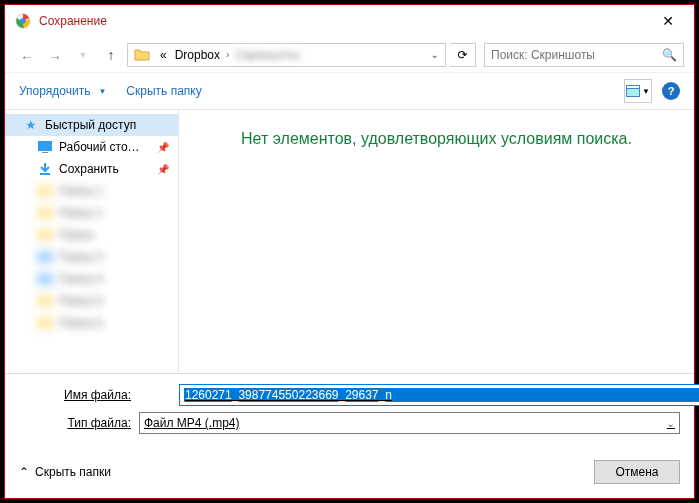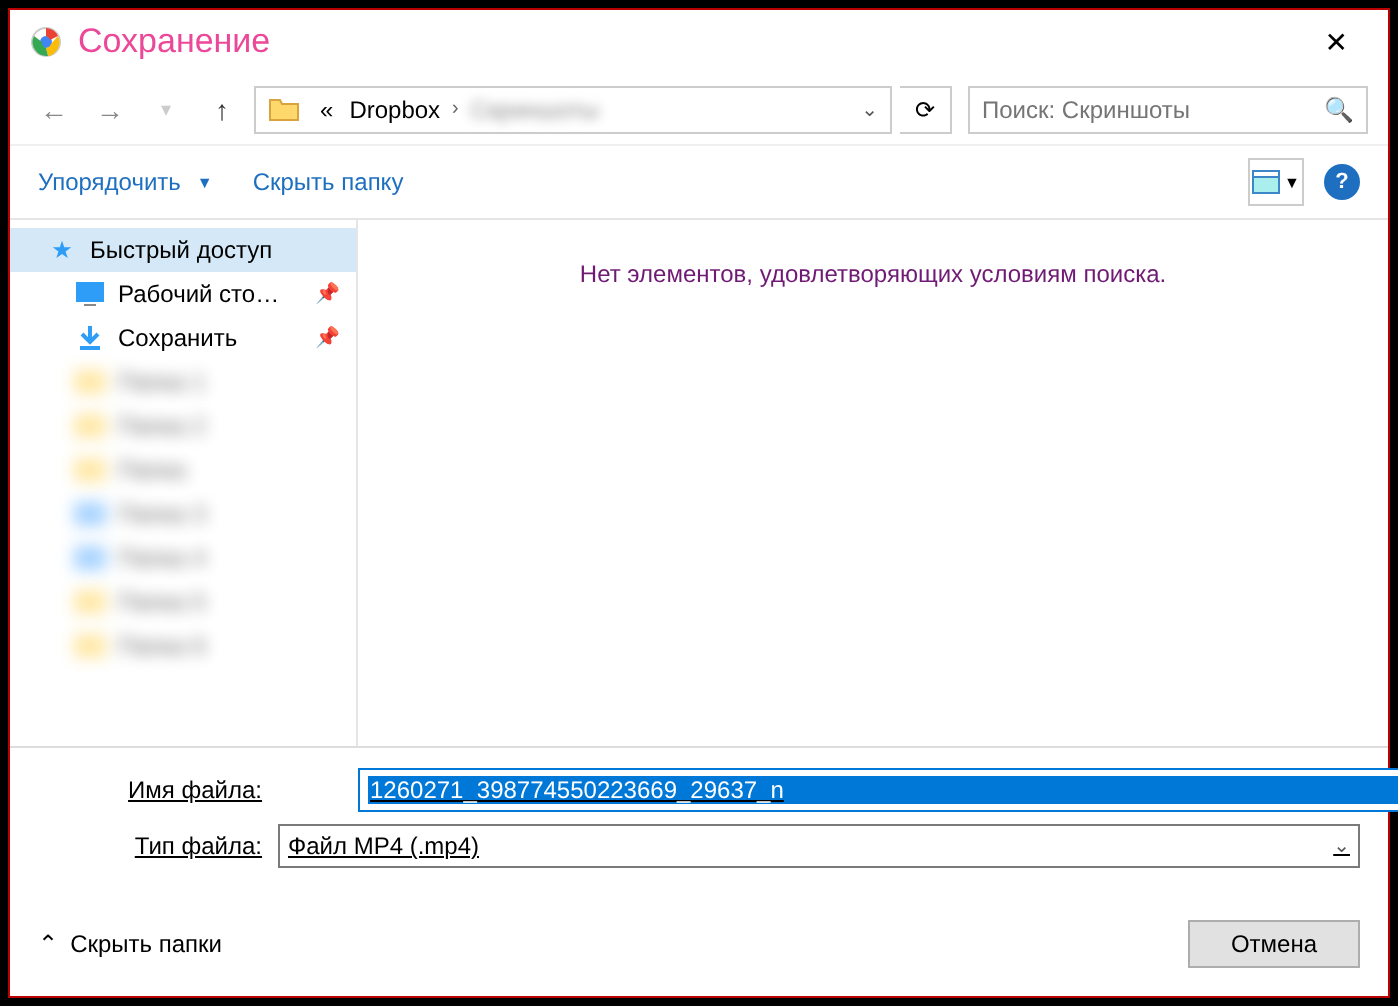--- a/index.html
+++ b/index.html
@@ -1,21 +1,21 @@
 <!DOCTYPE html>
 <html><head>
 <meta charset="utf-8">
 <style>
 * { margin: 0; padding: 0; box-sizing: border-box; font-family: "Segoe UI", Tahoma, sans-serif; }
 body { background: #000; padding: 4px; width: 699px; height: 503px; }
 .window { background: #fff; width: 100%; height: 100%; border: 1px solid #b00; display: flex; flex-direction: column; }
 .titlebar { display: flex; align-items: center; padding: 6px 10px; height: 32px; }
 .chrome-icon { width: 16px; height: 16px; margin-right: 8px; position: relative; }
 .chrome-icon svg { width: 16px; height: 16px; }
-.title { font-size: 17px; flex: 1; color: #ec4899; }
+.title { font-size: 12px; flex: 1; color: #b91c1c; }
 .close-x { font-size: 14px; padding: 4px 10px; cursor: pointer; }
 .navbar { display: flex; align-items: center; padding: 4px 10px; gap: 4px; height: 36px; border-bottom: 1px solid #f0f0f0; }
 .nav-btn { width: 24px; height: 24px; display: flex; align-items: center; justify-content: center; color: #888; font-size: 14px; }
 .nav-up { color: #333; }
 .addressbar { flex: 1; display: flex; align-items: center; border: 1px solid #ccc; height: 24px; background: #fff; }
 .folder-icon { width: 20px; height: 20px; margin: 0 4px; display: flex; align-items: center; justify-content: center; }
 .crumb { font-size: 12px; padding: 0 4px; }
 .crumb-sep { color: #666; font-size: 10px; padding: 0 2px; }
 .blurred { filter: blur(3px); color: #888; }
 .addr-drop { margin-left: auto; padding: 0 6px; color: #555; font-size: 10px; }
@@ -33,21 +33,21 @@
 .body { flex: 1; display: flex; border-top: 1px solid #e5e5e5; overflow: hidden; }
 .sidebar { width: 174px; background: #fff; border-right: 1px solid #e5e5e5; overflow-y: auto; padding-top: 4px; position: relative; }
 .sidebar::-webkit-scrollbar { width: 16px; }
 .sidebar::-webkit-scrollbar-track { background: #f0f0f0; }
 .sidebar::-webkit-scrollbar-thumb { background: #c0c0c0; }
 .side-item { display: flex; align-items: center; padding: 3px 8px 3px 18px; font-size: 12px; gap: 6px; cursor: pointer; }
 .side-item.selected { background: #d4e8f7; }
 .side-item.sub { padding-left: 32px; }
 .si-icon { width: 16px; height: 16px; display: flex; align-items: center; justify-content: center; flex-shrink: 0; }
 .side-item .pin { margin-left: auto; color: #888; font-size: 10px; }
-.content { flex: 1; padding: 20px; text-align: center; color: #701a75; font-size: 12px; }
+.content { flex: 1; padding: 20px; text-align: center; color: #15803d; font-size: 16px; }
 .bottom { border-top: 1px solid #ddd; padding: 10px 14px 12px; text-decoration: underline; }
 .field-row { display: flex; align-items: center; margin-bottom: 6px; }
 .field-label { width: 120px; text-align: right; font-size: 12px; padding-right: 8px; }
 .field-input { flex: 1; }
 .combo { width: 100%; height: 22px; border: 1px solid #7a7a7a; display: flex; align-items: center; padding: 0 4px; font-size: 12px; background: #fff; position: relative; }
 .combo.focused { border-color: #0078d7; margin-left: 40px; }
 .combo .val { flex: 1; }
 .combo .val.sel { background: #0078d7; color: #fff; padding: 0 1px; }
 .combo .dd { color: #555; font-size: 10px; padding-left: 6px; }
 .footer { display: flex; align-items: center; padding: 8px 14px 14px; }

